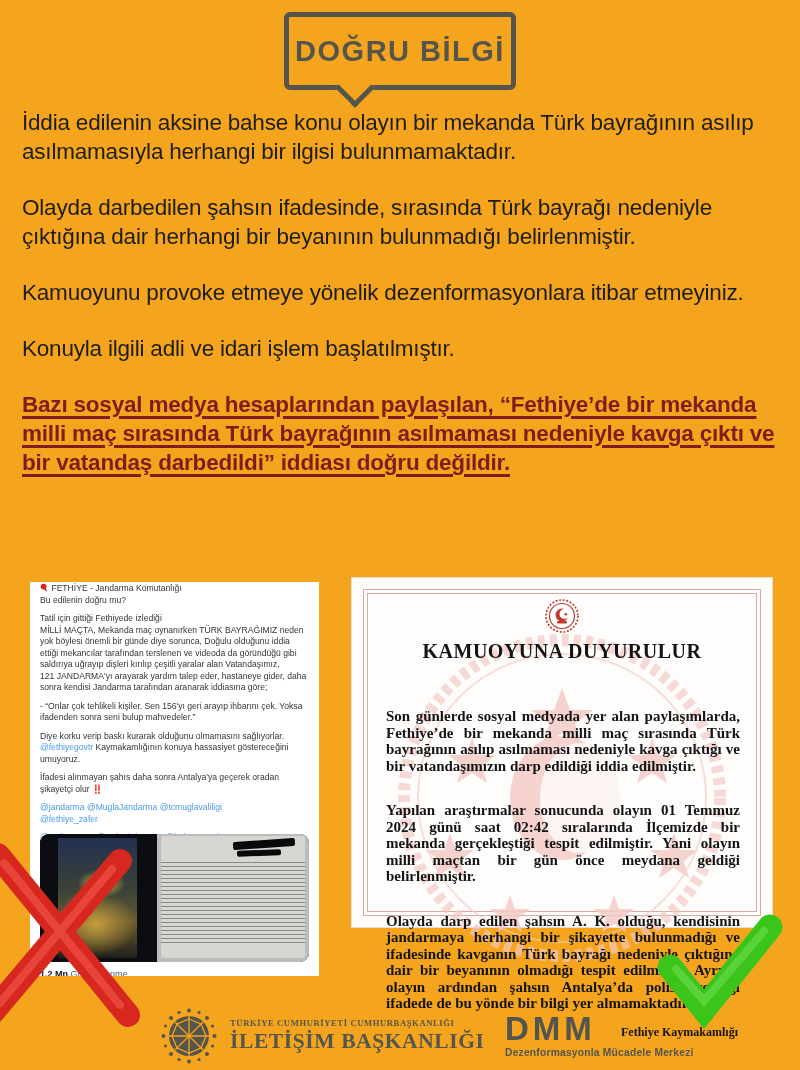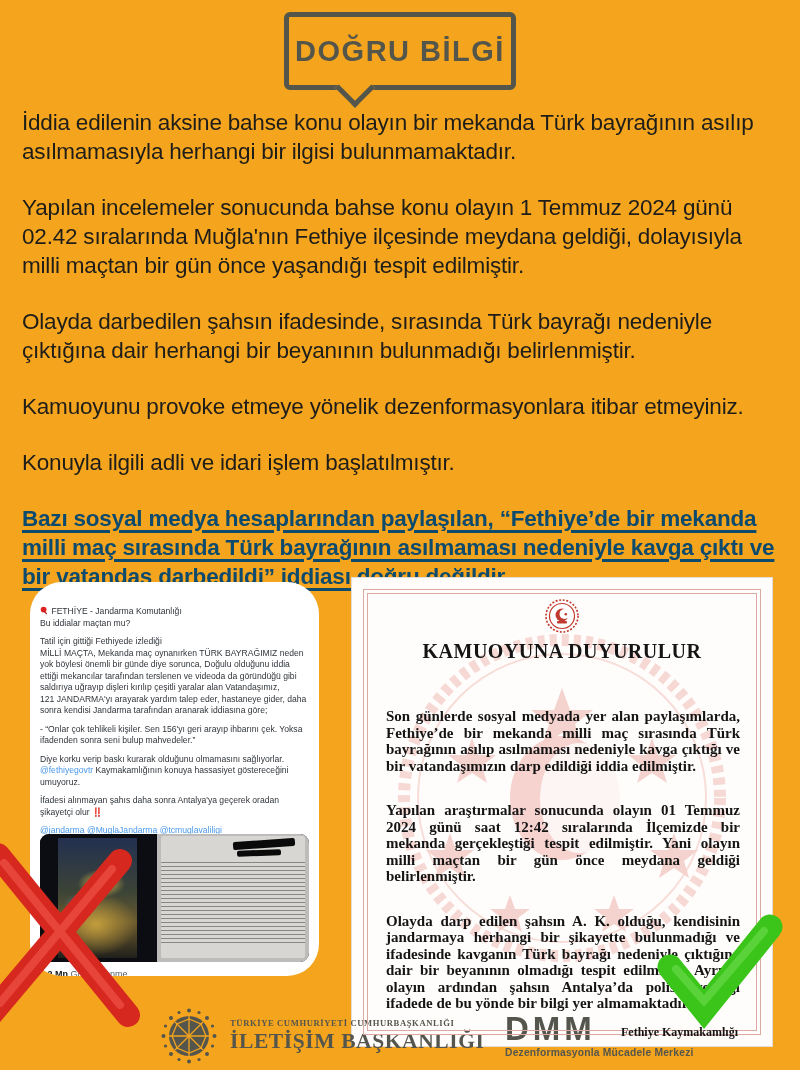--- a/index.html
+++ b/index.html
@@ -22,30 +22,30 @@
     transform:rotate(45deg);
   }
   .bubble-label {
     color:#54554B; font-size:29px; font-weight:800; letter-spacing:1.5px;
   }
 
   
   .intro { position:absolute; left:22px; top:108px; width:758px; color:#1E1D1A; }
   .intro p { font-size:22.5px; line-height:29px; margin-bottom:27px; letter-spacing:-0.2px; }
   .claim {
-    font-size:22.5px; line-height:31px; font-weight:800; color:#0c4a6e;
+    font-size:22.5px; line-height:31px; font-weight:800; color:#7f1d1d;
     text-decoration:underline; text-decoration-thickness:2.5px; text-underline-offset:4px;
     letter-spacing:-0.2px;
   }
 
   
   .tweet {
     position:absolute; left:30px; top:582px; width:289px; height:394px;
-    background:#ffffff; padding:24px 10px; overflow:hidden;
-    color:#30353a; font-size:8.6px; line-height:1.34;border-radius:32px;
+    background:#ffffff; padding:1px 10px; overflow:hidden;
+    color:#30353a; font-size:8.6px; line-height:1.34;
   }
   .tweet .gap { height:7px; }
   .tweet .link { color:#4a99e9; }
   .tweet .warn { color:#f4212e; font-weight:bold; }
   .tweet-media {
     position:absolute; left:10px; top:252px; width:269px; height:128px;
     border-radius:9px; overflow:hidden; display:flex; background:#111;
   }
   .media-left {
     width:117px; height:100%; background:#0c0d12; position:relative; flex:none;
@@ -70,21 +70,21 @@
   .redact1, .redact2 {
     position:absolute; background:#0a0a0a; border-radius:2px;
   }
   .redact1 { right:14px; top:6px; width:62px; height:8px; transform:rotate(-4deg); }
   .redact2 { right:28px; top:16px; width:44px; height:6px; transform:rotate(-2deg); }
   .tweet-views { position:absolute; left:10px; top:386px; font-size:9px; color:#53606c; }
   .tweet-views b { color:#0f1419; }
 
   
   .doc {
-    position:absolute; left:352px; top:578px; width:420px; height:468px;
+    position:absolute; left:352px; top:578px; width:420px; height:349px;
     background:#fffdfb; box-shadow:0 0 0 1px #e3ddd6;
   }
   .doc-frame {
     position:absolute; inset:11px; border:1.5px solid #dca8a2; z-index:1;
   }
   .doc-frame::before {
     content:""; position:absolute; inset:3px; border:1px solid #dca8a2;
   }
   .doc-watermark { position:absolute; left:28px; top:55px; z-index:1; opacity:.85; }
   .doc-inner { position:absolute; inset:0; z-index:2; font-family:"Liberation Serif", serif; color:#141414; }
@@ -117,36 +117,35 @@
 
 <div class="page">
 
   <div class="bubble">
     <span class="bubble-label">DOĞRU BİLGİ</span>
     <div class="bubble-tail"></div>
   </div>
 
   <div class="intro">
     <p>İddia edilenin aksine bahse konu olayın bir mekanda Türk bayrağının asılıp asılmamasıyla herhangi bir ilgisi bulunmamaktadır.</p>
-    <p>Yapılan incelemeler sonucunda bahse konu olayın 1 Temmuz 2024 günü 02.42 sıralarında Muğla'nın Fethiye ilçesinde meydana geldiği, dolayısıyla milli maçtan bir gün önce yaşandığı tespit edilmiştir.</p>
     <p>Olayda darbedilen şahsın ifadesinde, sırasında Türk bayrağı nedeniyle çıktığına dair herhangi bir beyanının bulunmadığı belirlenmiştir.</p>
     <p>Kamuoyunu provoke etmeye yönelik dezenformasyonlara itibar etmeyiniz.</p>
     <p>Konuyla ilgili adli ve idari işlem başlatılmıştır.</p>
     <p class="claim">Bazı sosyal medya hesaplarından paylaşılan, “Fethiye’de bir mekanda milli maç sırasında Türk bayrağının asılmaması nedeniyle kavga çıktı ve bir vatandaş darbedildi” iddiası doğru değildir.</p>
   </div>
 
   <div class="tweet">
     <div>
       <svg width="9" height="9" viewBox="0 0 10 10" style="vertical-align:-1px">
           <circle cx="4" cy="4" r="3.2" fill="#d22"></circle>
           <rect x="5.5" y="5.5" width="1.4" height="4" rx=".7" transform="rotate(-45 6.2 7.5)" fill="#a11"></rect>
         </svg>
       <span>FETHİYE - Jandarma Komutanlığı</span>
     </div>
-    <div>Bu iddialar maçtan mu?</div>
+    <div>Bu edilenin doğru mu?</div>
     <div class="gap"></div>
     <div>Tatil için gittiği Fethiyede izlediği</div>
     <div> MİLLİ MAÇTA, Mekanda maç oynanırken TÜRK BAYRAĞIMIZ neden yok böylesi önemli bir günde diye sorunca, Doğulu olduğunu iddia ettiği mekancılar tarafından terslenen ve videoda da göründüğü gibi saldırıya uğrayıp dişleri kırılıp çeşitli yaralar alan Vatandaşımız,</div>
     <div>121 JANDARMA'yı arayarak yardım talep eder, hastaneye gider, daha sonra kendisi Jandarma tarafından aranarak iddiasına göre;</div>
     <div class="gap"></div>
     <div>- “Onlar çok tehlikeli kişiler. Sen 156'yı geri arayıp ihbarını çek. Yoksa ifadenden sonra seni bulup mahvedeler.”</div>
     <div class="gap"></div>
     <div>
       <span>Diye korku verip baskı kurarak olduğunu olmamasını sağlıyorlar.</span><br>
       <span class="link">@fethiyegovtr</span><span> Kaymakamlığının konuya hassasiyet göstereceğini umuyoruz.</span>
@@ -204,21 +203,21 @@
         <circle cx="18" cy="18" r="16" fill="none" stroke="#c13a30" stroke-width="1.6" stroke-dasharray="2 1.6"></circle>
         <circle cx="18" cy="18" r="12.5" fill="#fff" stroke="#c13a30" stroke-width="1.2"></circle>
         <circle cx="18" cy="17" r="6.5" fill="#c13a30"></circle>
         <circle cx="20.5" cy="16" r="5" fill="#fff"></circle>
         <circle cx="21.8" cy="16.2" r="1.3" fill="#c13a30"></circle>
         <rect x="13" y="23" width="10" height="2.4" rx="1" fill="#c13a30"></rect>
       </svg>
       <div class="doc-title">KAMUOYUNA DUYURULUR</div>
       <div class="doc-body">
         <p>Son günlerde sosyal medyada yer alan paylaşımlarda, Fethiye’de bir mekanda milli maç sırasında Türk bayrağının asılıp asılmaması nedeniyle kavga çıktığı ve bir vatandaşımızın darp edildiği iddia edilmiştir.</p>
-        <p>Yapılan araştırmalar sonucunda olayın 01 Temmuz 2024 günü saat 12:42 sıralarında İlçemizde bir mekanda gerçekleştiği tespit edilmiştir. Yani olayın milli maçtan bir gün önce meydana geldiği belirlenmiştir.</p>
+        <p>Yapılan araştırmalar sonucunda olayın 01 Temmuz 2024 günü saat 02:42 sıralarında İlçemizde bir mekanda gerçekleştiği tespit edilmiştir. Yani olayın milli maçtan bir gün önce meydana geldiği belirlenmiştir.</p>
         <p>Olayda darp edilen şahsın A. K. olduğu, kendisinin jandarmaya herhangi bir şikayette bulunmadığı ve ifadesinde kavganın Türk bayrağı nedeniyle çıktığına dair bir beyanının olmadığı tespit edilmiştir. Ayrıca, olayın ardından şahsın Antalya’da polise verdiği ifadede de bu yönde bir bilgi yer almamaktadır.</p>
         <div class="doc-sign">Fethiye Kaymakamlığı</div>
       </div>
     </div>
   </div>
 
   <svg class="x-mark" width="200" height="200" viewBox="0 0 200 200">
     <g stroke-linecap="round" fill="none">
       <path d="M28 22 L158 182" stroke="#D7281F" stroke-width="24"></path>
       <path d="M150 28 L22 180" stroke="#D7281F" stroke-width="24"></path>

